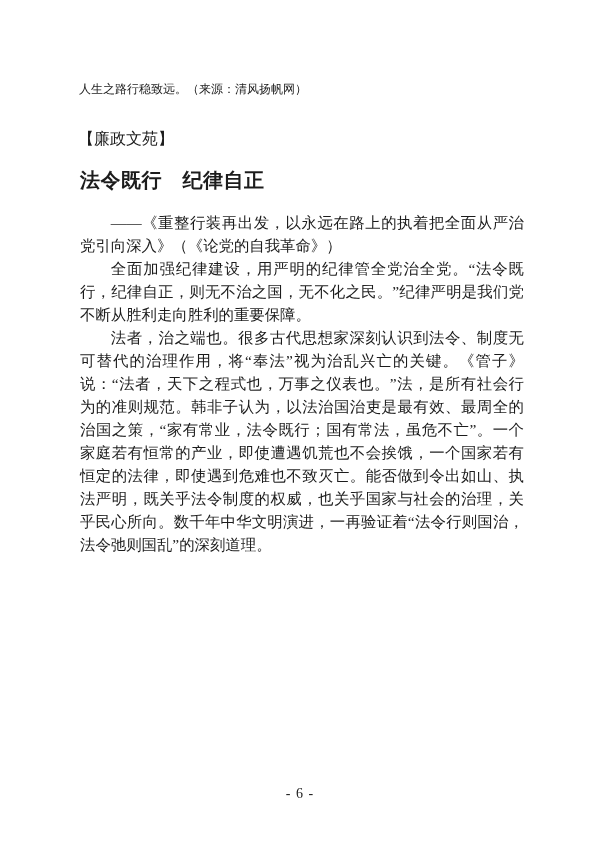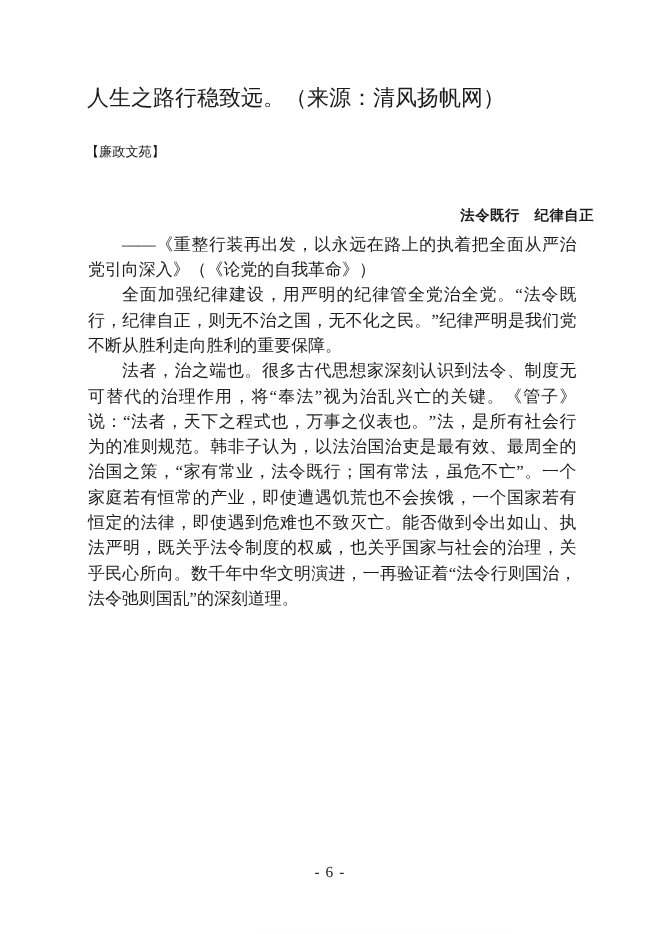--- a/index.html
+++ b/index.html
@@ -22,40 +22,40 @@
     background: var(--bg);
     color: var(--text);
     font-family: "Liberation Serif", serif;
     overflow: hidden;
   }
   .tail-line {
     position: absolute;
     top: 78px;
     left: 79px;
     width: 446px;
-    font-size: 20px;
+    font-size: 12px;
     line-height: 23px;
   }
   .section-header {
     position: absolute;
     top: 127px;
     left: 78px;
-    font-size: 12px;
+    font-size: 16px;
     line-height: 23px;
   }
   .article-title {
     position: absolute;
     top: 167px;
     left: 80px;
     width: 444px;
-    margin: 16px;
-    text-align: right;
+    margin: 0;
+    text-align: left;
     font-family: "Liberation Sans", sans-serif;
     font-weight: bold;
-    font-size: 13px;
+    font-size: 20px;
     letter-spacing: 0.5px;
     line-height: 26px;
   }
   .article-body {
     position: absolute;
     top: 211px;
     left: 80px;
     width: 444px;
     font-size: 15.4px;
     line-height: 23px;

